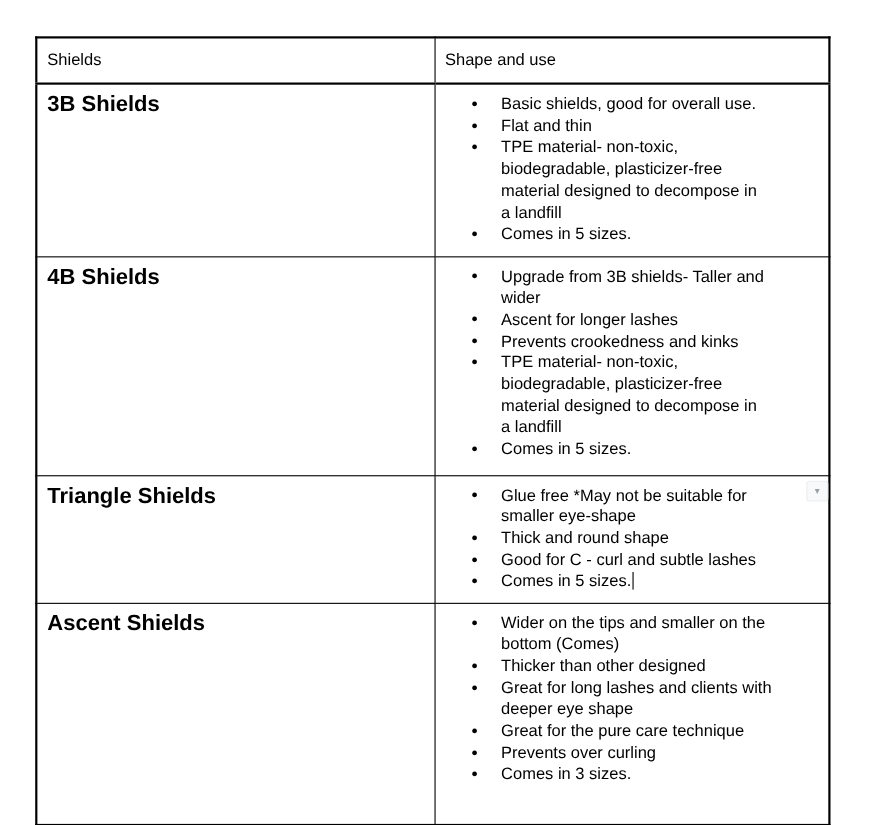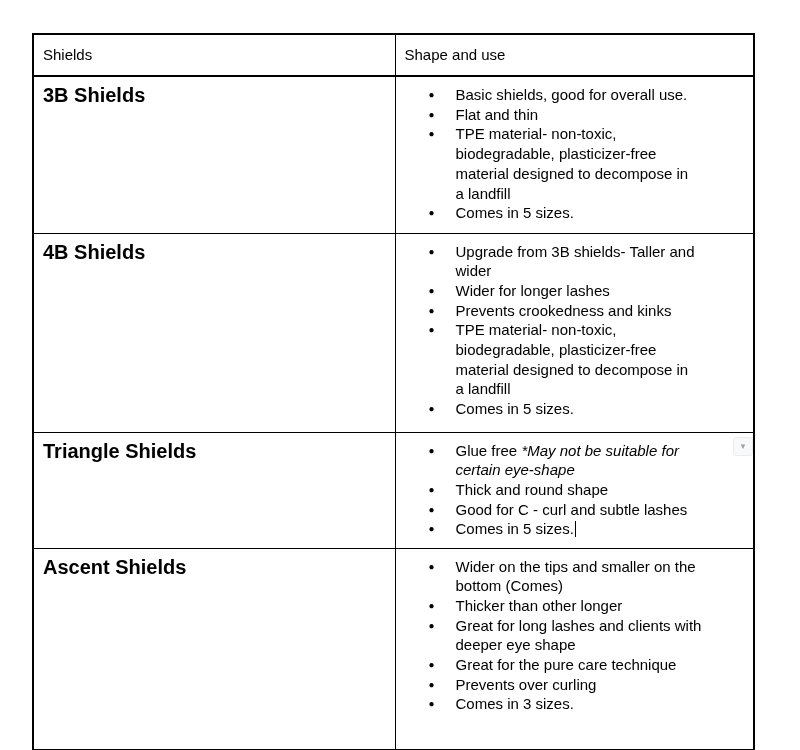--- a/index.html
+++ b/index.html
@@ -61,21 +61,21 @@
     font-size: 10px;
     line-height: 19.7px;
     color: #000000;
   }
   .bullet-content { flex: 1 1 auto; min-width: 0; }
   .line {
     font-size: 15px;
     line-height: 19.7px;
     white-space: nowrap;
   }
-  .italic { font-style: italic; }
+  .italic { }
   .caret {
     display: inline-block;
     width: 1.5px; height: 16px;
     background: #000000;
     vertical-align: -3px;
     margin-left: 1px;
   }
   .scroll-btn {
     position: absolute;
     left: 733px; top: 437px;
@@ -156,21 +156,21 @@
               <li class="bullet-item">
                 <span class="marker">●</span>
                 <div class="bullet-content">
                   <div class="line"><span>Upgrade from 3B shields- Taller and</span></div>
                   <div class="line"><span>wider</span></div>
                 </div>
               </li>
               <li class="bullet-item">
                 <span class="marker">●</span>
                 <div class="bullet-content">
-                  <div class="line"><span>Wider for longer lashes</span></div>
+                  <div class="line"><span>Ascent for longer lashes</span></div>
                 </div>
               </li>
               <li class="bullet-item">
                 <span class="marker">●</span>
                 <div class="bullet-content">
                   <div class="line"><span>Prevents crookedness and kinks</span></div>
                 </div>
               </li>
               <li class="bullet-item">
                 <span class="marker">●</span>
@@ -194,21 +194,21 @@
   <tr>
     <td>
       <div class="row-label">Triangle Shields</div>
     </td>
     <td>
       <ul class="bullets">
               <li class="bullet-item">
                 <span class="marker">●</span>
                 <div class="bullet-content">
                   <div class="line"><span>Glue free </span><span class="italic">*May not be suitable for</span></div>
-                  <div class="line"><span class="italic">certain eye-shape</span></div>
+                  <div class="line"><span class="italic">smaller eye-shape</span></div>
                 </div>
               </li>
               <li class="bullet-item">
                 <span class="marker">●</span>
                 <div class="bullet-content">
                   <div class="line"><span>Thick and round shape</span></div>
                 </div>
               </li>
               <li class="bullet-item">
                 <span class="marker">●</span>
@@ -235,21 +235,21 @@
               <li class="bullet-item">
                 <span class="marker">●</span>
                 <div class="bullet-content">
                   <div class="line"><span>Wider on the tips and smaller on the</span></div>
                   <div class="line"><span>bottom (Comes)</span></div>
                 </div>
               </li>
               <li class="bullet-item">
                 <span class="marker">●</span>
                 <div class="bullet-content">
-                  <div class="line"><span>Thicker than other longer</span></div>
+                  <div class="line"><span>Thicker than other designed</span></div>
                 </div>
               </li>
               <li class="bullet-item">
                 <span class="marker">●</span>
                 <div class="bullet-content">
                   <div class="line"><span>Great for long lashes and clients with</span></div>
                   <div class="line"><span>deeper eye shape</span></div>
                 </div>
               </li>
               <li class="bullet-item">

